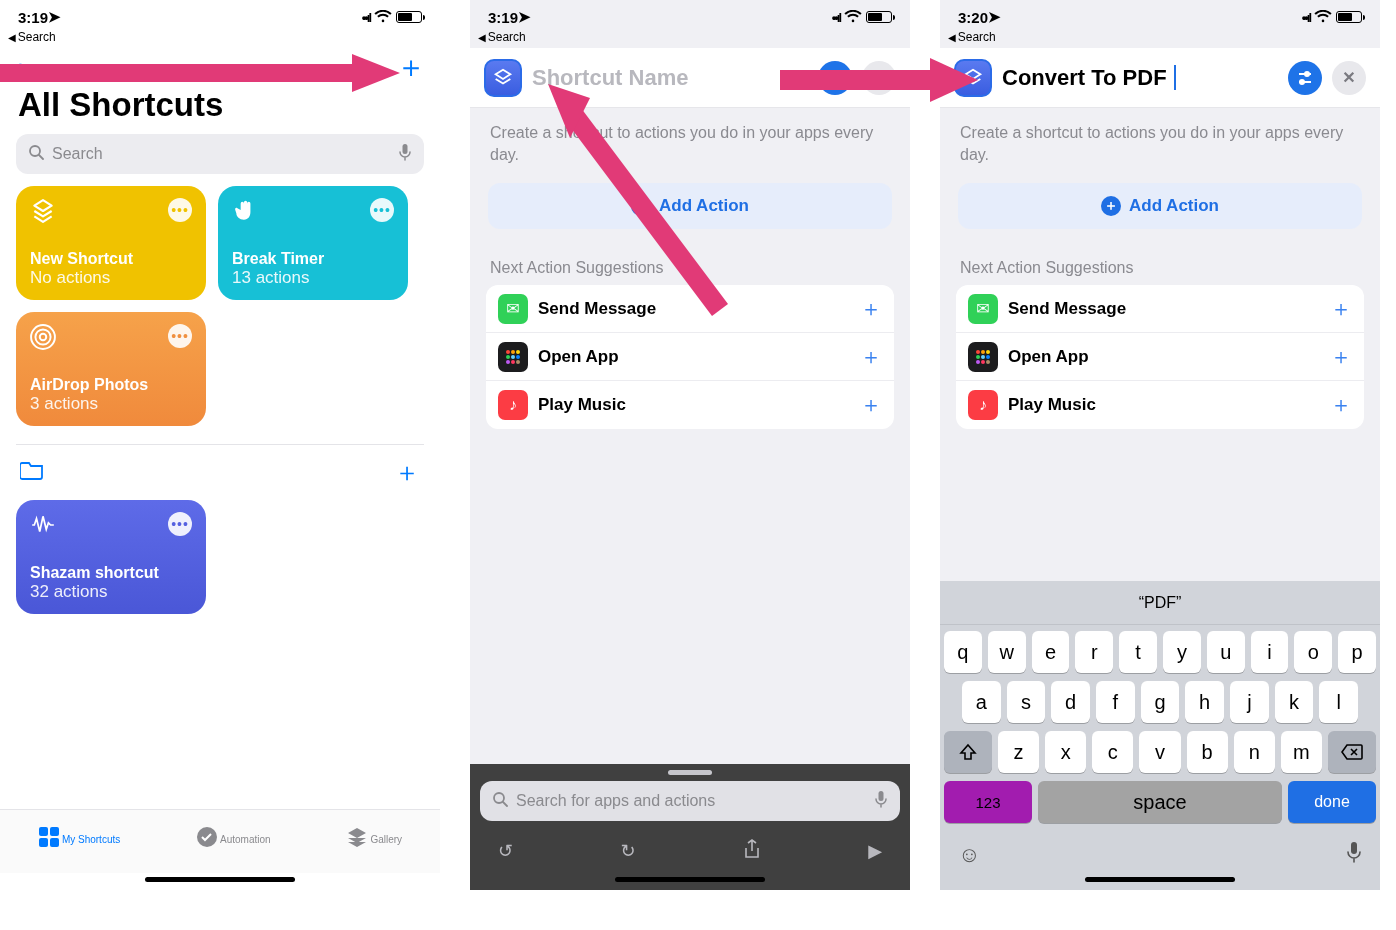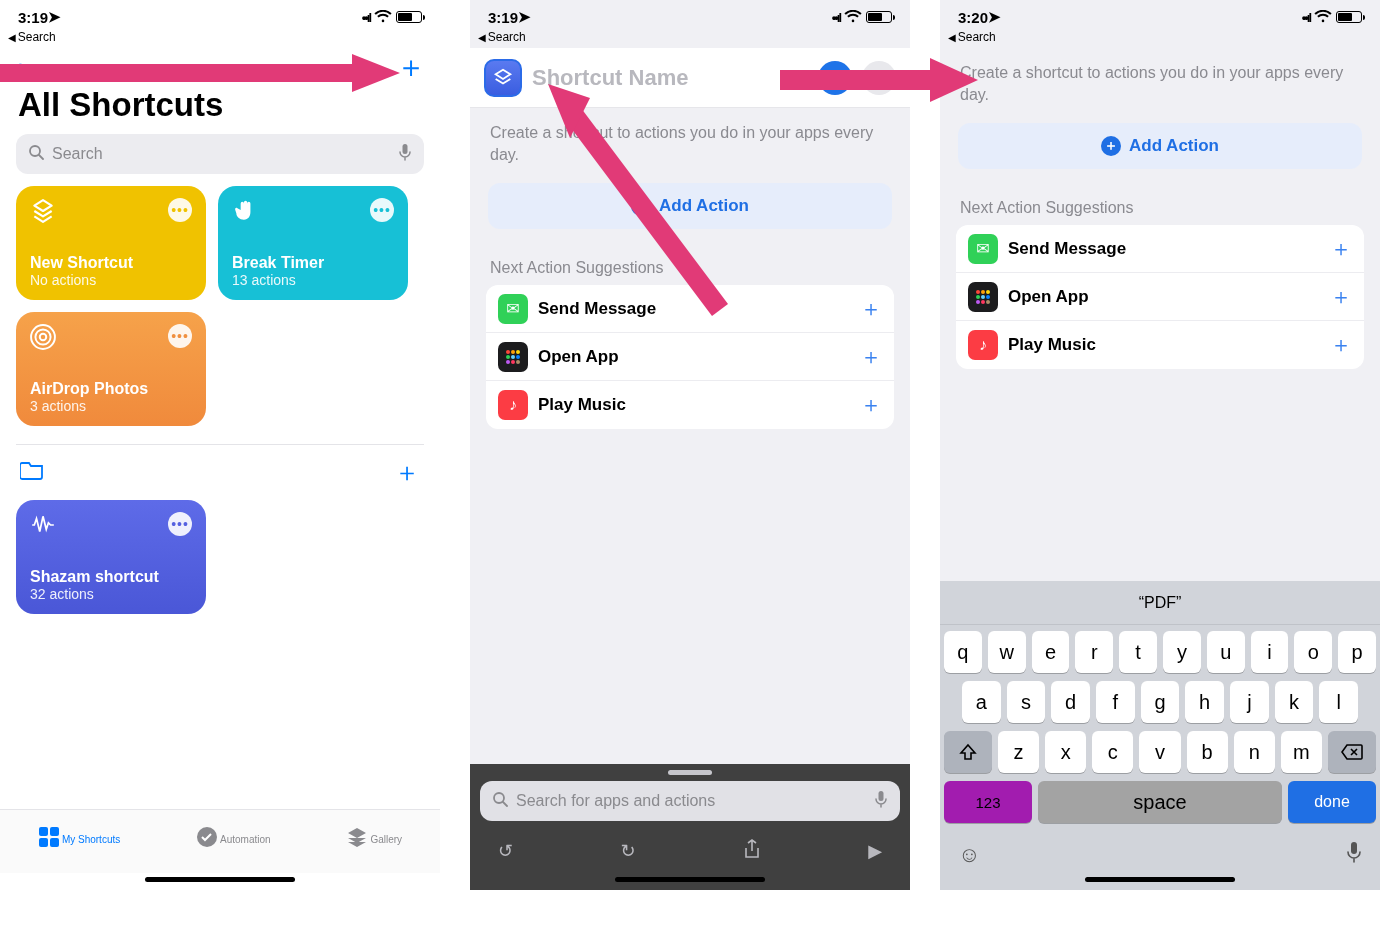--- a/index.html
+++ b/index.html
@@ -67,21 +67,21 @@
   .search1 .mic { margin-left:auto; }
   .grid1 { display:flex; flex-wrap:wrap; gap:12px; padding: 0 16px 12px; }
   .card {
     width: 190px; height: 114px; border-radius:18px; padding:12px 14px;
     color:#fff; position:relative; display:flex; flex-direction:column;
   }
   .card .top { display:flex; justify-content:space-between; align-items:flex-start; }
   .card .ico { width:26px; height:26px; }
   .card .dots { width:24px; height:24px; border-radius:50%; background:rgba(255,255,255,.9); display:flex; align-items:center; justify-content:center; color:inherit; font-size:14px; letter-spacing:1px;}
   .card .name { font-weight:700; font-size:16px; margin-top:auto; }
-  .card .sub { font-size:14px; opacity:.9; }
+  .card .sub { font-size:17px; opacity:.9; }
   .c-yellow { background:#f0c200; color:#fff;}
   .c-yellow .dots{ color:#f0c200;}
   .c-teal { background:#17c0d6; }
   .c-teal .dots{ color:#17c0d6;}
   .c-orange { background:linear-gradient(180deg,#f6a24a,#f08a3c); }
   .c-orange .dots{ color:#f09040;}
   .c-blue { background:linear-gradient(180deg,#5e6be8,#4a57d7); }
   .c-blue .dots{ color:#5560e0;}
 
   .sep { height:1px; background:#e4e4e8; margin: 6px 16px 10px; }
@@ -448,20 +448,39 @@
       <span class="battery">
           <span class="battery-fill"></span>
         </span>
     </div>
   </div>
   <div class="back-search">
     <span class="tri">◀</span>
     <span>Search</span>
   </div>
 
+  <div class="ed-header">
+    <div class="app-icon">
+      <svg viewBox="0 0 24 24" fill="none" stroke="#fff" stroke-width="2">
+          <path d="M12 3l8 5-8 5-8-5 8-5zM4 13l8 5 8-5"></path>
+        </svg>
+    </div>
+    <div class="sc-title filled">
+      <span>Convert To PDF</span><span style="border-right:2px solid #1f6fe4; margin-left:1px;">&nbsp;</span>
+    </div>
+    <div class="round-btn settings-btn">
+      <svg width="18" height="18" viewBox="0 0 18 18" stroke="#fff" stroke-width="2" fill="none">
+          <line x1="3" y1="5" x2="15" y2="5"></line>
+          <circle cx="11" cy="5" r="2" fill="#fff"></circle>
+          <line x1="3" y1="13" x2="15" y2="13"></line>
+          <circle cx="6" cy="13" r="2" fill="#fff"></circle>
+        </svg>
+    </div>
+    <div class="round-btn close-btn">✕</div>
+  </div>
 
   <div class="ed-sub">Create a shortcut to actions you do in your apps every day.</div>
   <div class="add-action">
     <span class="plus-c">＋</span>
     <span>Add Action</span>
   </div>
 
   <div class="sugg-label">Next Action Suggestions</div>
   <div class="sugg-list">
     <div class="sugg-row">

